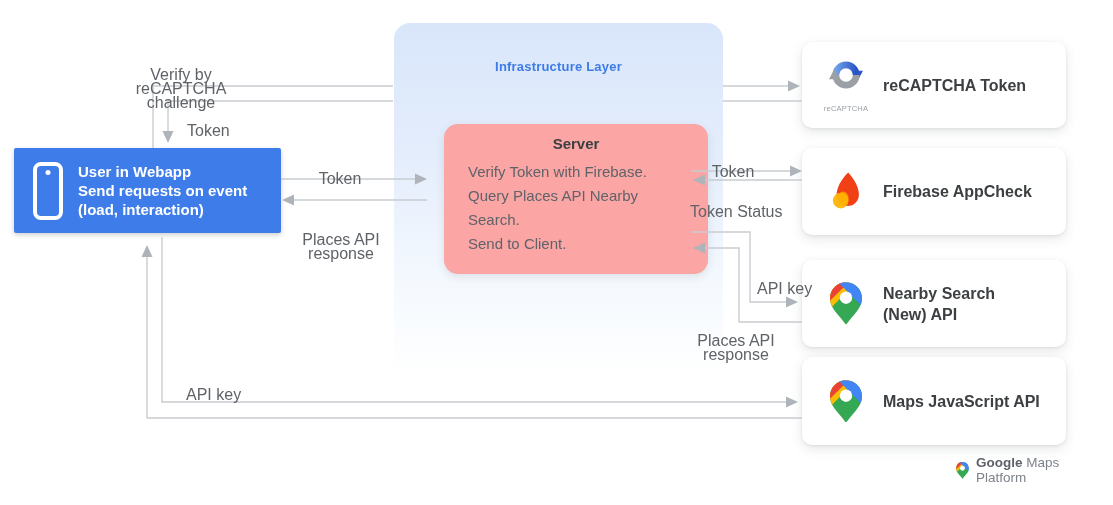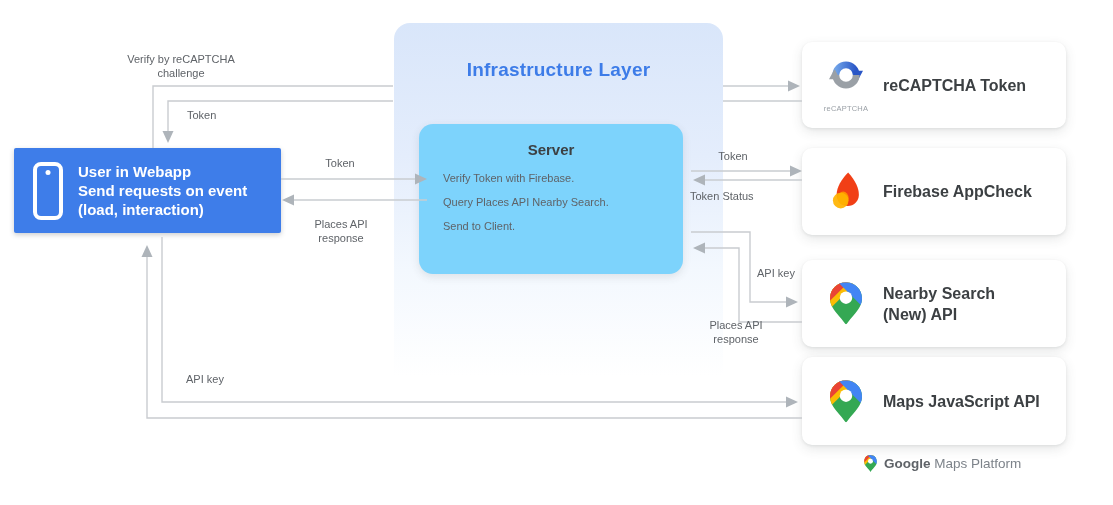--- a/index.html
+++ b/index.html
@@ -2,27 +2,27 @@
 <html><head>
 <meta charset="utf-8">
 <style>
   html,body{margin:0;padding:0;background:#fff;}
   body{font-family:"Liberation Sans","DejaVu Sans",sans-serif;}
   .stage{position:relative;width:1113px;height:505px;background:#fff;overflow:hidden;}
 
   
   .infra{position:absolute;left:394px;top:23px;width:329px;height:380px;border-radius:16px;
     background:linear-gradient(180deg,#d9e6fa 0%,#e4edfc 35%,#f3f8fe 65%,rgba(255,255,255,0) 93%);z-index:1;}
-  .infra-title{position:absolute;left:0;right:0;top:36px;text-align:center;font-size:19px;font-weight:700;color:#3d7ce8;letter-spacing:.2px;}
-
-  
-  .server{position:absolute;left:419px;top:124px;width:264px;height:150px;border-radius:14px;background:#7dd3fc;
-    box-shadow:0 3px 8px rgba(60,64,67,.12);z-index:2;box-sizing:border-box;padding:17px 24px;}
+  .infra-title{position:absolute;left:0;right:0;top:36px;text-align:center;font-size:13px;font-weight:700;color:#3d7ce8;letter-spacing:.2px;}
+
+  
+  .server{position:absolute;left:444px;top:124px;width:264px;height:150px;border-radius:14px;background:#fca5a5;
+    box-shadow:0 3px 8px rgba(60,64,67,.12);z-index:2;box-sizing:border-box;padding:11px 24px;}
   .server-title{text-align:center;font-size:15px;font-weight:700;color:#3c4043;margin-bottom:8px;}
-  .server-line{font-size:11px;color:#5f6368;line-height:24px;width:200px;}
+  .server-line{font-size:15px;color:#5f6368;line-height:24px;width:200px;}
 
   
   .user-box{position:absolute;left:14px;top:148px;width:267px;height:85px;border-radius:2px;background:#3e7de9;
     box-shadow:0 2px 5px rgba(60,64,67,.25);z-index:2;display:flex;align-items:center;}
   .phone{position:relative;width:30px;height:58px;border:4px solid #fff;border-radius:8px;box-sizing:border-box;margin-left:19px;flex:0 0 auto;}
   .phone-dot{position:absolute;top:4px;left:50%;transform:translateX(-50%);width:5px;height:5px;border-radius:50%;background:#fff;}
   .user-text{margin-left:15px;color:#fff;font-size:15px;font-weight:700;line-height:19px;}
 
   
   .card{position:absolute;left:802px;width:264px;border-radius:10px;background:#fff;z-index:2;
@@ -31,25 +31,25 @@
   .card-2{top:148px;height:87px;}
   .card-3{top:260px;height:87px;}
   .card-4{top:357px;height:88px;}
   .card-icon{flex:0 0 auto;display:flex;flex-direction:column;align-items:center;width:46px;gap:11px;}
   .card-label{margin-left:14px;font-size:16px;font-weight:700;color:#3c4043;line-height:21px;}
   .card-label.two-line{max-width:145px;}
   .rc-caption{font-size:7.5px;color:#9aa0a6;margin-top:1px;letter-spacing:.2px;}
 
   
   .arrows{position:absolute;left:0;top:0;z-index:3;pointer-events:none;}
-  .flow-label{position:absolute;z-index:4;font-size:11px;color:#5f6368;line-height:14px;}
+  .flow-label{position:absolute;z-index:4;font-size:16px;color:#5f6368;line-height:14px;margin-top:16px;}
   .lc{text-align:center;}
 
   
-  .footer{position:absolute;left:864px;top:455px;display:flex;align-items:center;gap:7px;z-index:2;}
+  .footer{position:absolute;left:956px;top:455px;display:flex;align-items:center;gap:7px;z-index:2;}
   .brand{font-size:13.5px;}
   .brand b{color:#5f6368;font-weight:700;}
   .brand span{color:#7d838a;font-weight:400;}
 </style>
 </head>
 <body>
 
 <div class="stage">
 
   <div class="infra">

